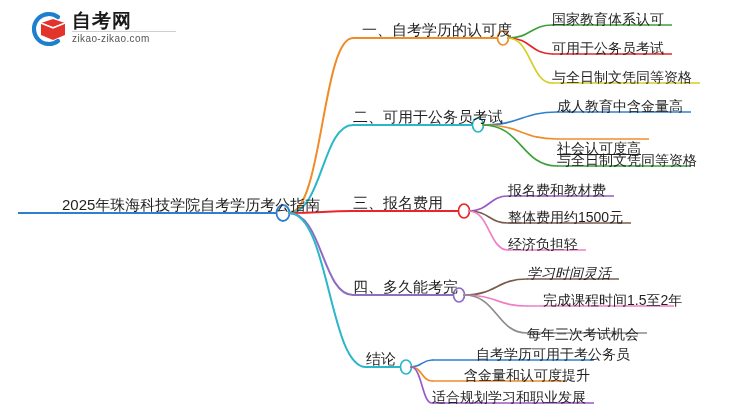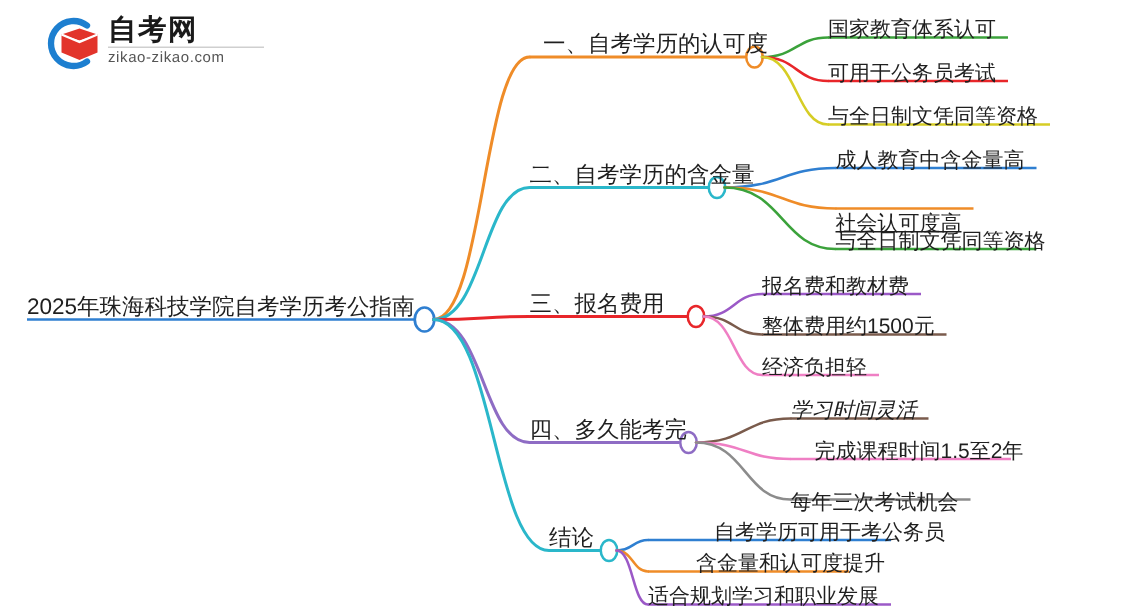--- a/index.html
+++ b/index.html
@@ -15,21 +15,21 @@
                   color:#1a1a1a; letter-spacing:1px; line-height:22px; }
   #logo-text-en { position:absolute; left:44px; top:25px; font-size:10px; color:#555;
                   letter-spacing:.4px; line-height:12px; }
   #logo-rule { position:absolute; left:44px; top:23px; width:104px; height:1px; background:#cfcfcf; }
 
   
   #links { position:absolute; left:0; top:0; width:750px; height:410px; }
 
   
   .node { position:absolute; white-space:nowrap; color:#1f1f1f; line-height:1; }
-  .root-label { font-size:15px; }
+  .root-label { font-size:15px;margin-left:44px; }
   .lvl1-label { font-size:15px; }
   .lvl2-label { font-size:14px; }
 </style>
 </head>
 <body>
 
 <div id="stage">
 
   <div id="logo">
     <svg id="logo-mark" viewBox="0 0 40 38">
@@ -92,21 +92,21 @@
       <path d="M 411 367 C 421.92 367, 421.92 403, 432 403" stroke="#9b59c7" stroke-width="1.7" fill="none" stroke-linecap="round"></path>
       <path d="M 432 403 L 594 403" stroke="#9b59c7" stroke-width="1.7" fill="none"></path>
     </svg>
 
   <div id="labels">
       <div class="node root-label" style="left: 18px; top: 197.2px;">2025年珠海科技学院自考学历考公指南</div>
       <div class="node lvl1-label" style="left: 346px; top: 22.2px; margin-left: 16px;">一、自考学历的认可度</div>
       <div class="node lvl2-label" style="left: 552px; top: 11.92px;">国家教育体系认可</div>
       <div class="node lvl2-label" style="left: 552px; top: 40.92px;">可用于公务员考试</div>
       <div class="node lvl2-label" style="left: 552px; top: 69.92px;">与全日制文凭同等资格</div>
-      <div class="node lvl1-label" style="left: 353px; top: 109.2px;">二、自考学历的含金量</div>
+      <div class="node lvl1-label" style="left: 353px; top: 109.2px;">二、可用于公务员考试</div>
       <div class="node lvl2-label" style="left: 557px; top: 98.92px;">成人教育中含金量高</div>
       <div class="node lvl2-label" style="left: 557px; top: 141px; text-decoration: underline;">社会认可度高</div>
       <div class="node lvl2-label" style="left: 557px; top: 152.92px;">与全日制文凭同等资格</div>
       <div class="node lvl1-label" style="left: 353px; top: 195.2px;">三、报名费用</div>
       <div class="node lvl2-label" style="left: 508px; top: 182.92px;">报名费和教材费</div>
       <div class="node lvl2-label" style="left: 508px; top: 209.92px;">整体费用约1500元</div>
       <div class="node lvl2-label" style="left: 508px; top: 236.92px;">经济负担轻</div>
       <div class="node lvl1-label" style="left: 353px; top: 279.2px;">四、多久能考完</div>
       <div class="node lvl2-label" style="left: 527px; top: 265.92px; font-style: italic;">学习时间灵活</div>
       <div class="node lvl2-label" style="left: 527px; top: 292.92px; margin-left: 16px;">完成课程时间1.5至2年</div>

